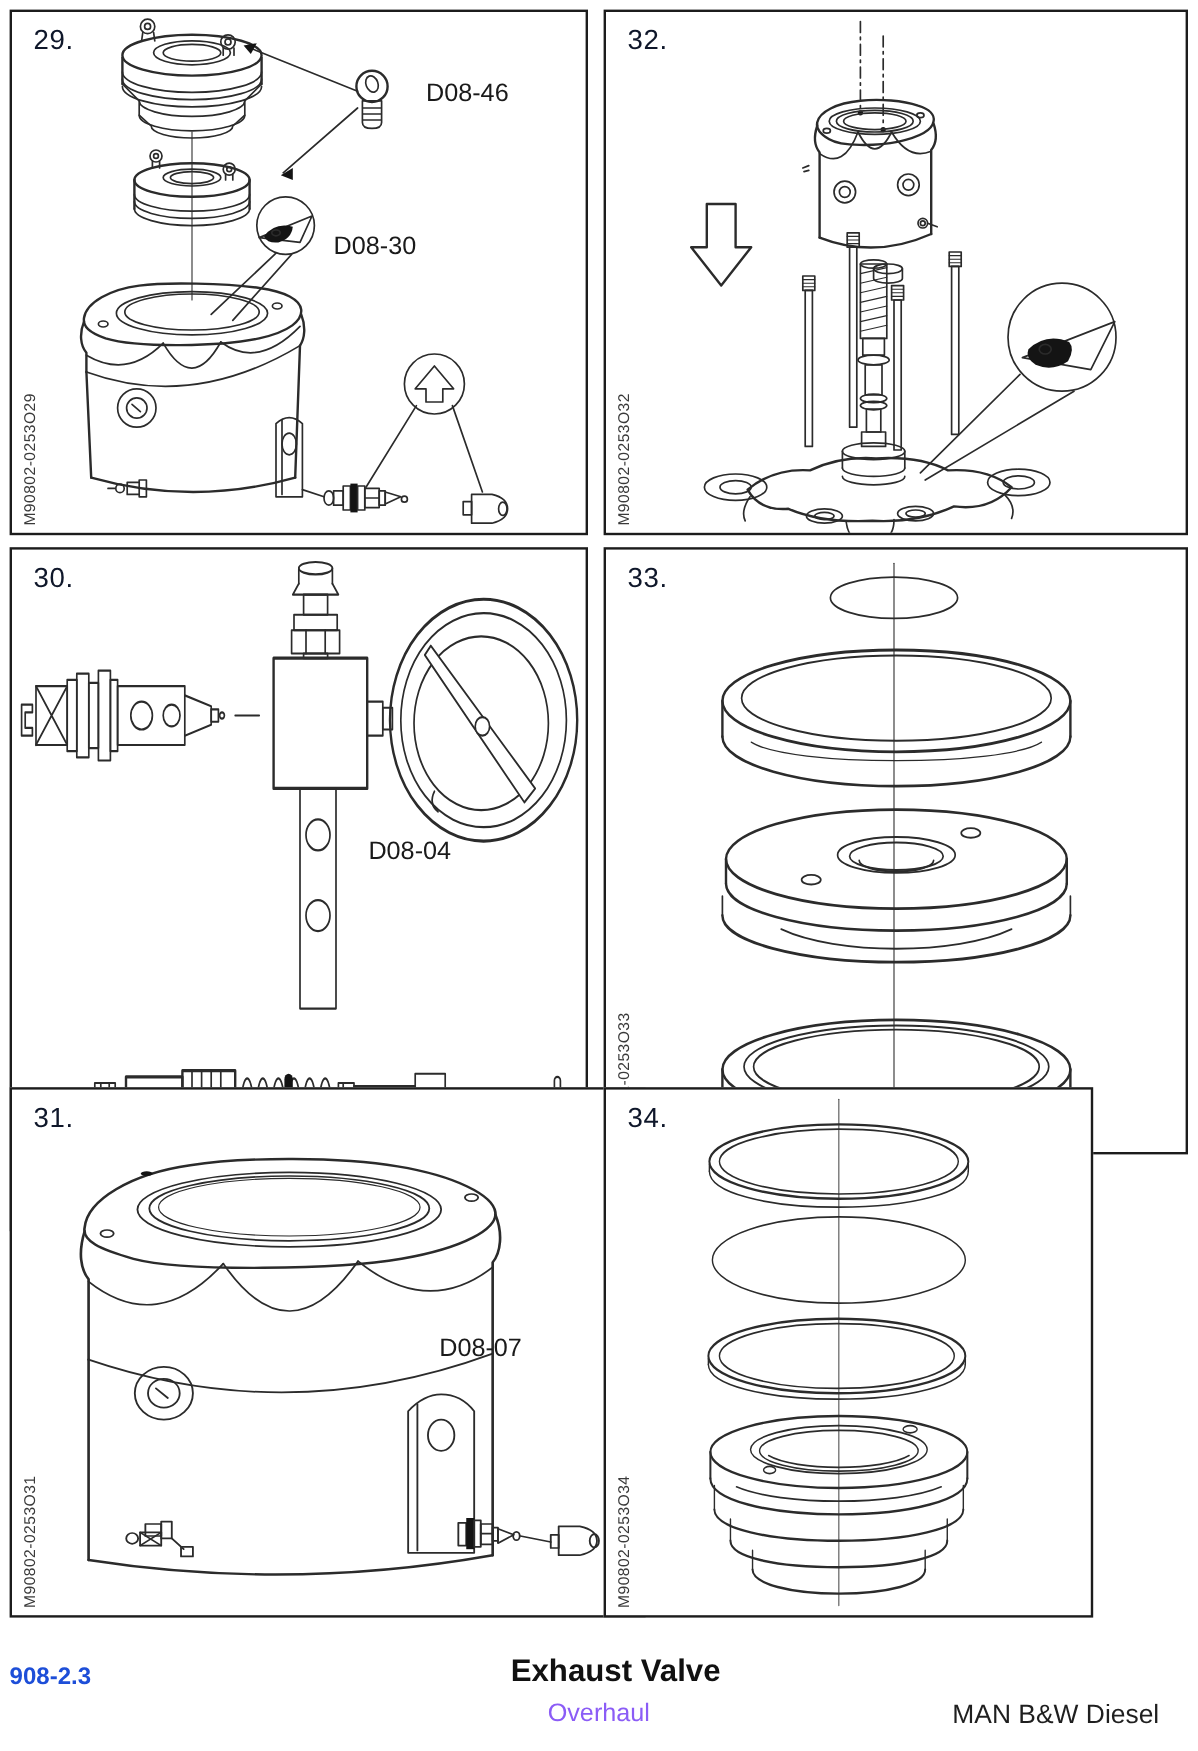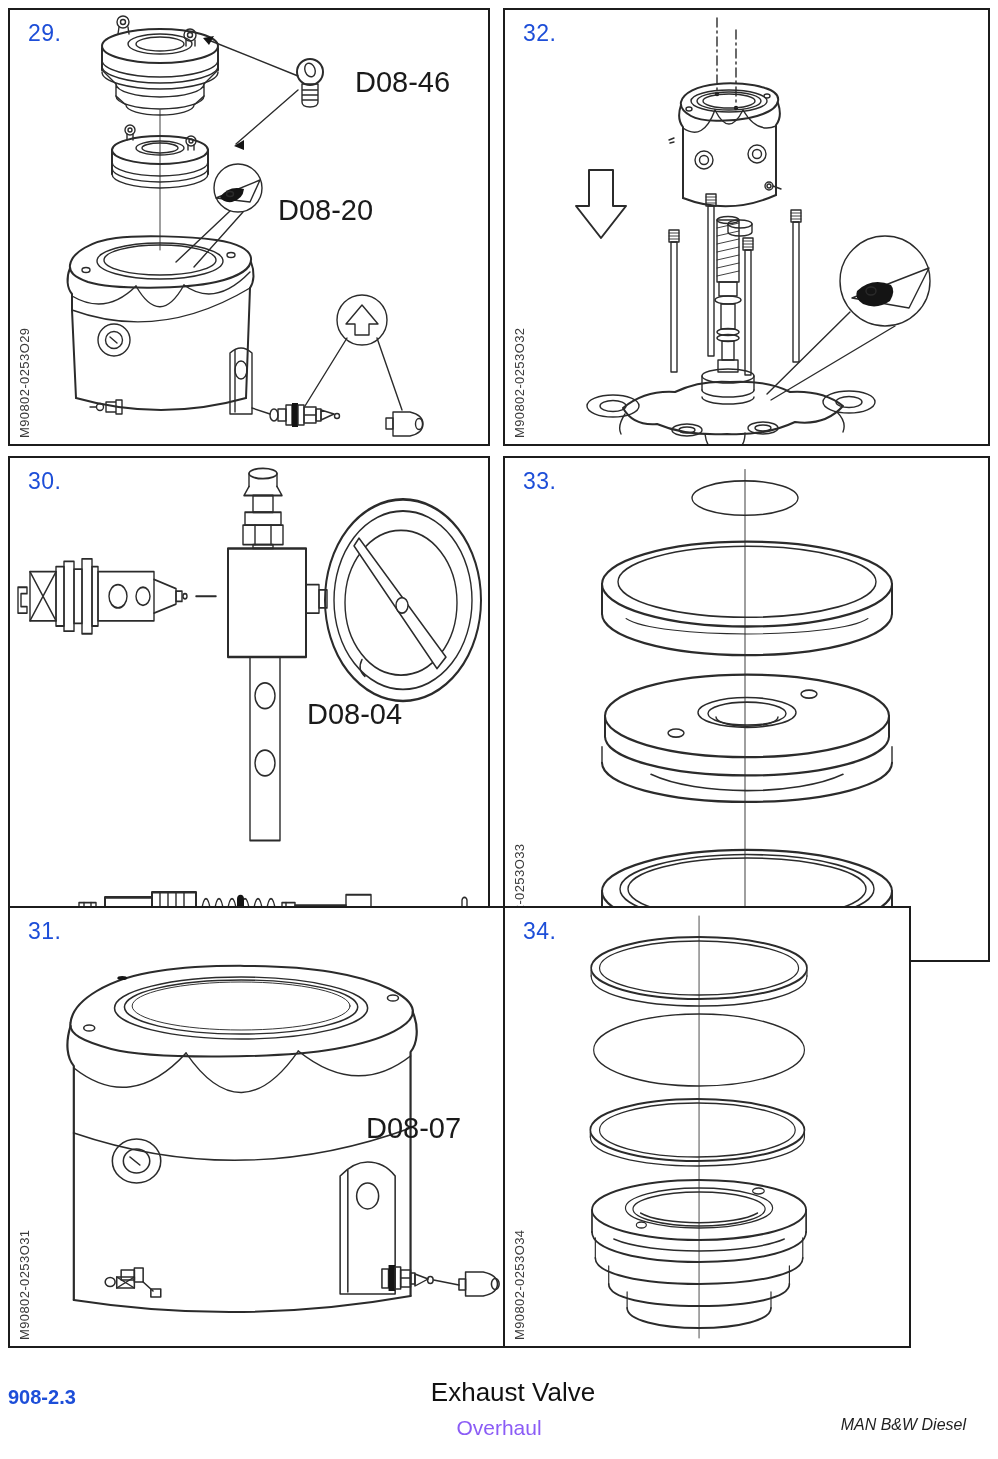--- a/index.html
+++ b/index.html
@@ -2,40 +2,40 @@
 <html><head>
 <meta charset="utf-8">
 <style>
   html,body{margin:0;padding:0;}
   body{
     width:998px;height:1459px;position:relative;background:#fff;
     font-family:"Liberation Sans", sans-serif;color:#222;overflow:hidden;
   }
   .panel{position:absolute;border:2px solid #1c1c1c;background:#fff;box-sizing:border-box;}
   .panel svg{position:absolute;left:0;top:0;width:100%;height:100%;}
-  .pnum{position:absolute;left:18px;top:10px;font-size:23px;color:#1d4ed8;letter-spacing:.5px;}
+  .pnum{position:absolute;left:18px;top:10px;font-size:23px;color:#0f172a;letter-spacing:.5px;}
   .figid{
     position:absolute;left:22px;bottom:6px;transform-origin:0 100%;
     transform:rotate(-90deg);font-size:13px;color:#3a3a3a;letter-spacing:.4px;white-space:nowrap;
   }
-  .plabel{position:absolute;font-size:29px;color:#1a1a1a;white-space:nowrap;}
+  .plabel{position:absolute;font-size:21px;color:#1a1a1a;white-space:nowrap;}
   
   .ln path,.ln ellipse,.ln circle,.ln rect,.ln polygon,.ln line{
     fill:none;stroke:#2b2b2b;stroke-width:1.4;stroke-linecap:round;stroke-linejoin:round;
   }
   .ln .thk{stroke-width:2;}
   .ln .thin{stroke-width:.9;}
   .ln .blk{fill:#141414;stroke:none;}
   .ln .wfill{fill:#ffffff;}
   .ln .dashdot{stroke-dasharray:9 4 2 4;}
   
   .f-section{position:absolute;left:8px;top:1386px;font-weight:bold;font-size:20px;color:#1d4ed8;}
-  .f-title{position:absolute;left:0;right:0;top:1377px;text-align:center;font-weight:normal;font-size:26px;color:#111;margin-left:28px;}
+  .f-title{position:absolute;left:0;right:0;top:1377px;text-align:center;font-weight:bold;font-size:26px;color:#111;margin-left:28px;}
   .f-subtitle{position:absolute;left:0;right:0;top:1416px;text-align:center;font-size:21px;color:#8b5cf6;}
-  .f-brand{position:absolute;right:32px;top:1416px;font-size:16px;color:#1f1f1f;font-style:italic;}
+  .f-brand{position:absolute;right:32px;top:1416px;font-size:22px;color:#1f1f1f;}
 </style>
 </head>
 <body>
 
 <div class="panel" style="left:8px;top:8px;width:482px;height:438px">
   <svg viewBox="0 0 478 434" preserveAspectRatio="none" class="ln">
 
     <g>
       <circle cx="113" cy="12" r="6"></circle>
         <circle cx="113" cy="12" r="2.5"></circle>
@@ -128,21 +128,21 @@
     </g>
 
     <g>
       <circle cx="352" cy="310" r="25"></circle>
       <path d="M345,325 v-11 h-9 l16,-19 l16,19 h-9 v11 z"></path>
     </g>
     <path d="M337,328 L295,396 M367,328 L392,400"></path>
   </svg>
   <div class="pnum">29.</div>
   <div class="plabel" style="left:345px;top:56px">D08-46</div>
-  <div class="plabel" style="left:268px;top:184px">D08-20</div>
+  <div class="plabel" style="left:268px;top:184px">D08-30</div>
   <div class="figid">M90802-0253O29</div>
 </div>
 
 <div class="panel" style="left:503px;top:8px;width:487px;height:438px">
   <svg viewBox="0 0 483 434" preserveAspectRatio="none" class="ln">
 
     <path class="dashdot" d="M212,8 V82 M231,20 V96"></path>
     <circle class="blk" cx="212" cy="84" r="2.2"></circle>
       <circle class="blk" cx="231" cy="98" r="2.2"></circle>
 

